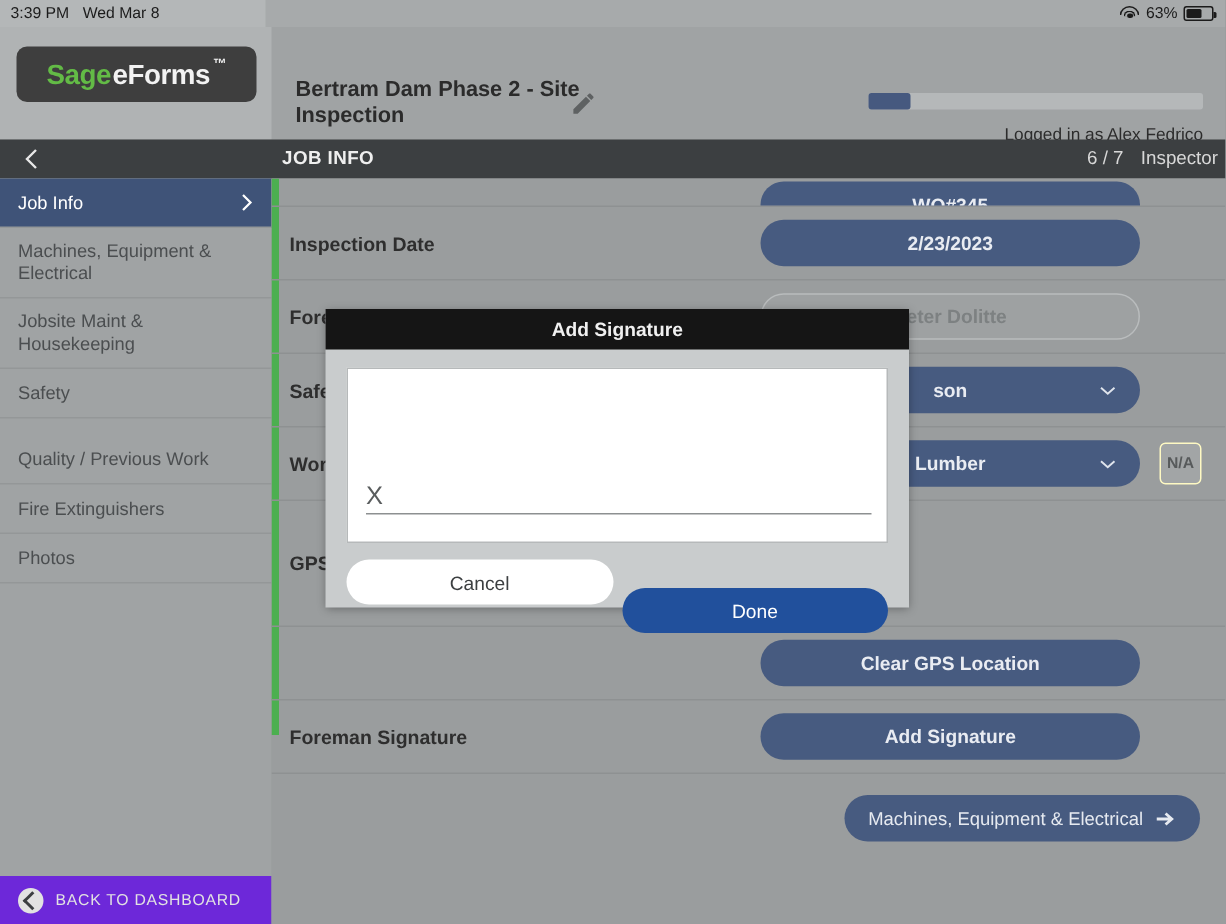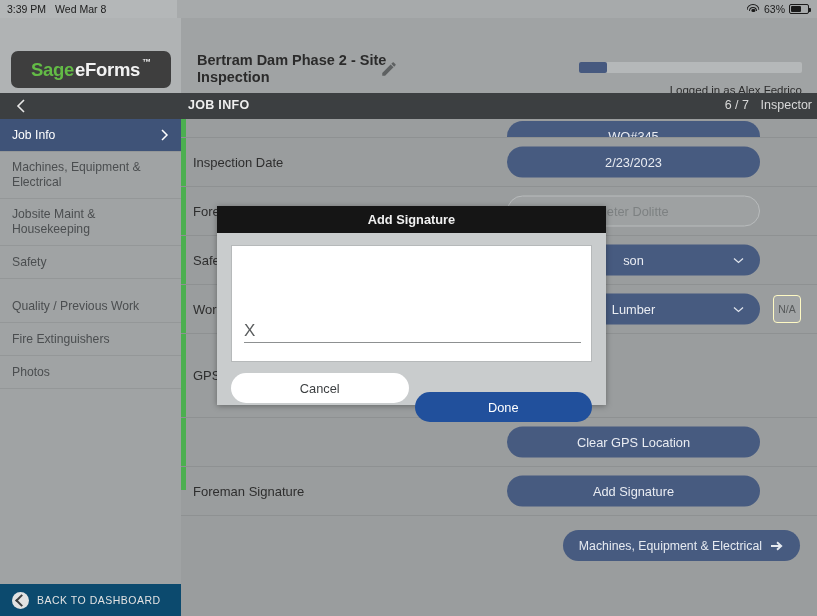--- a/index.html
+++ b/index.html
@@ -36,21 +36,21 @@
   .batt { width: 20px; height: 10px; border: 1.3px solid #1b1b1b; border-radius: 2px; position: relative; padding:1px;}
   .batt::after { content:""; position:absolute; right:-3.4px; top:3px; width:2px; height:4px; background:#1b1b1b; border-radius:0 1px 1px 0;}
   .batt i { display:block; height:100%; width:63%; background:#1b1b1b; border-radius:1px;}
 
   
   .header { position:absolute; top:18px; left:0; width:817px; height:75px; background:#a0a3a4; }
   .header-logo-cell { position:absolute; left:0; top:0; width:181px; height:75px; background:#b0b3b4; }
   .logo-box {
     position:absolute; left:11px; top:13px; width:160px; height:37px;
     background:#3e3e3e; border-radius:7px;
-    display:flex; align-items:center; justify-content:center; gap:1px;margin-top:20px;
+    display:flex; align-items:center; justify-content:center; gap:1px;
   }
   .logo-sage { color:#63bb46; font-size:18.5px; font-weight:bold; letter-spacing:-.3px;}
   .logo-eforms { color:#f2f2f2; font-size:18.5px; font-weight:bold; letter-spacing:-.3px;}
   .logo-tm { color:#f2f2f2; font-size:9px; font-weight:bold; vertical-align:super; margin-left:1px; align-self:flex-start; margin-top:6px;}
 
   .form-title {
     position:absolute; left:197px; top:34px; width:190px;
     font-size:14.5px; font-weight:bold; color:#2b2b2b; line-height:17px;
   }
   .pencil-ico { position:absolute; left:380px; top:42px; width:18px; height:18px; }
@@ -72,34 +72,34 @@
   .side-item {
     position:relative; padding:8px 12px; min-height:33px;
     font-size:12.2px; color:#4b4e50; line-height:15px;
     border-bottom:1px solid #949798;
     display:flex; align-items:center;
   }
   .side-item.selected { background:#3f5378; color:#ffffff; }
   .side-chevron { position:absolute; right:12px; top:50%; transform:translateY(-50%); width:9px; height:13px;}
   .side-spacer { height:11px; }
 
-  .footer-bar { position:absolute; bottom:0; left:0; width:181px; height:32px; background:#0c4a6e;
+  .footer-bar { position:absolute; bottom:0; left:0; width:181px; height:32px; background:#6d28d9;
     display:flex; align-items:center; gap:8px; padding-left:12px; }
   .footer-bar .fb-label { font-size:10.5px; color:#e2e2e2; letter-spacing:.5px; }
   .circ-back { width:17px; height:17px; border-radius:50%; background:#e2e2e2; position:relative;}
   .circ-back::after{content:""; position:absolute; left:5px; top:4.5px; width:7px; height:7px;
     border-left:2px solid #3c3f41; border-bottom:2px solid #3c3f41; transform:rotate(45deg);}
 
   
   .content { position:absolute; top:119px; left:181px; width:636px; height:497px; background:#9a9d9e; overflow:hidden; }
   .green-strip { position:absolute; left:0; top:0; width:5px; height:371px; background:#4caf50; }
   .rows { position:absolute; left:0; top:0; width:636px; }
 
   .row { position:relative; min-height:49px; display:flex; align-items:center;
-         border-bottom:1px solid #8e9192; padding-left:12px; }
+         border-bottom:1px solid #8e9192; padding-left:12px;font-weight:bold; }
   .row-label { font-size:13px; color:#2e2e2e; flex:0 0 300px; }
   .row.clip-top { height:19px; min-height:19px; overflow:hidden; border-bottom:1px solid #8e9192;}
 
   .fieldbtn {
     position:absolute; left:326px; top:50%; transform:translateY(-50%);
     width:253px; height:31px; background:#475b80; border-radius:16px;
     display:flex; align-items:center; justify-content:center;
     font-size:12.8px; color:#e9ecf2;
   }
   .fieldbtn.plain { background:#9ea1a2; border:1px solid #b9bcbd; color:#7d8182; }

